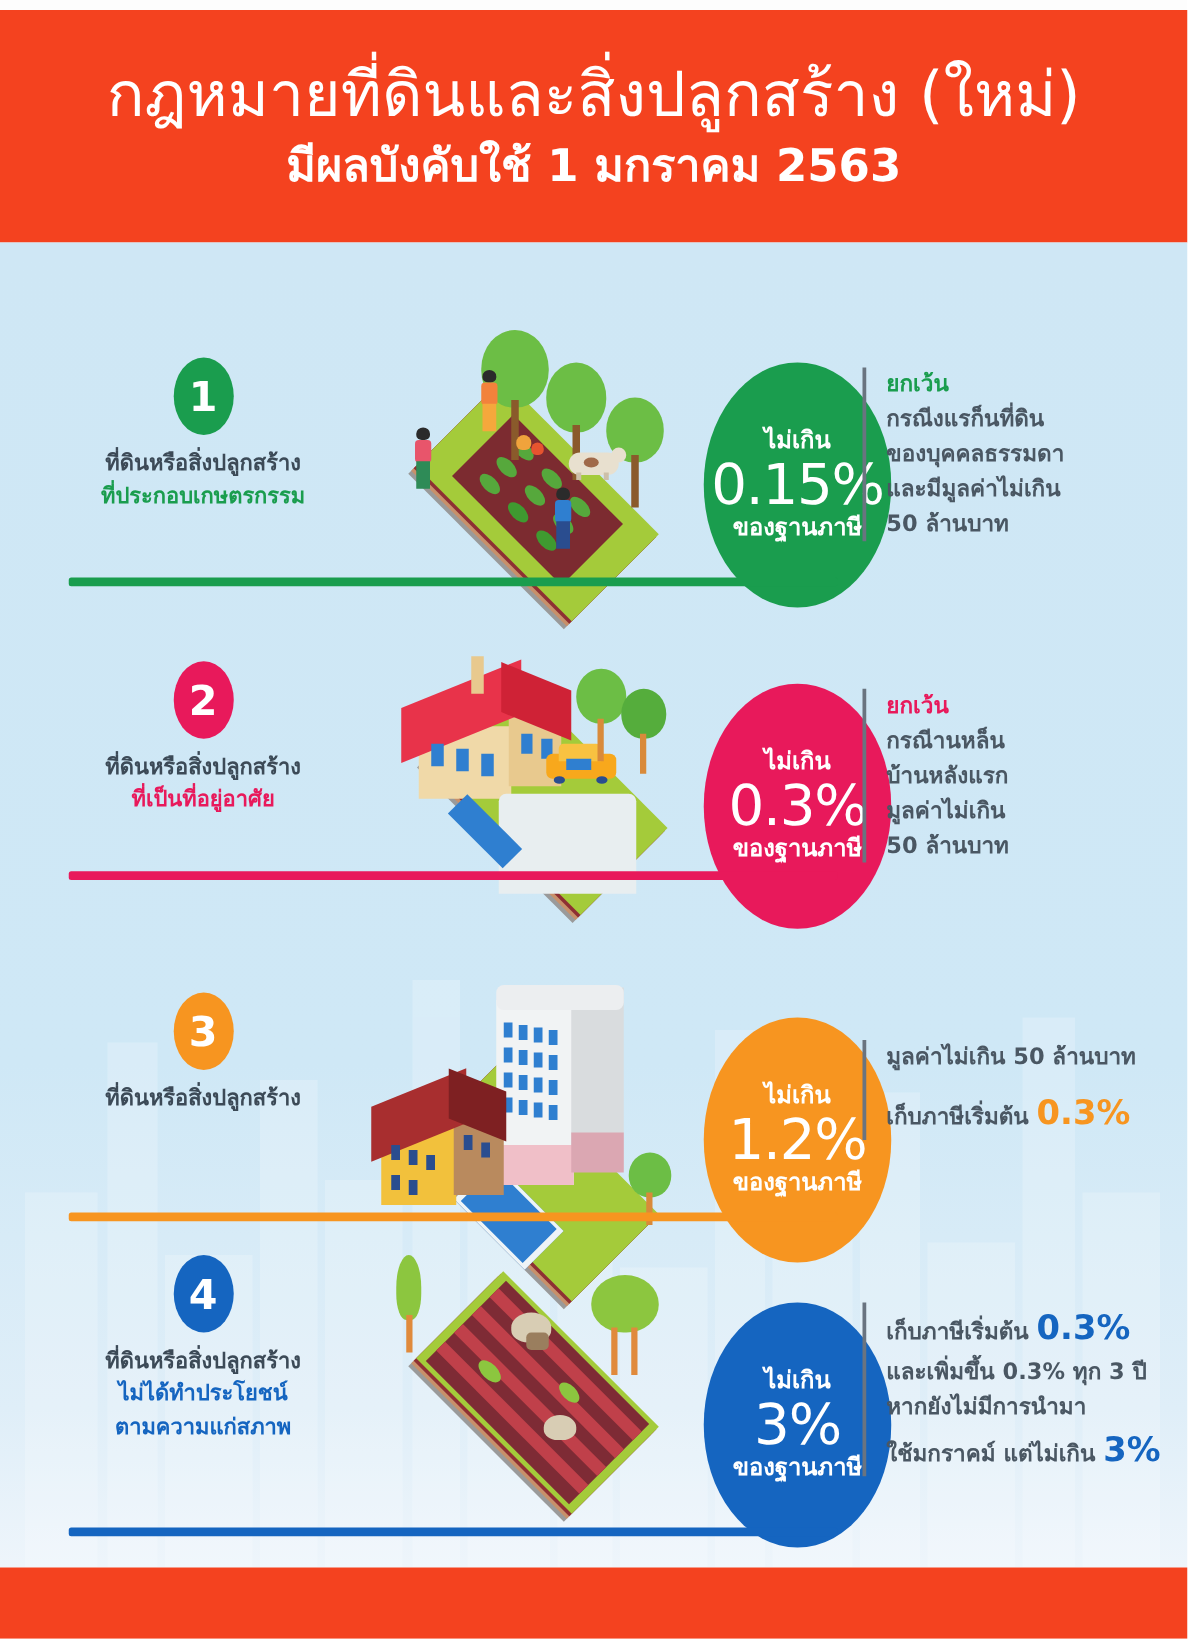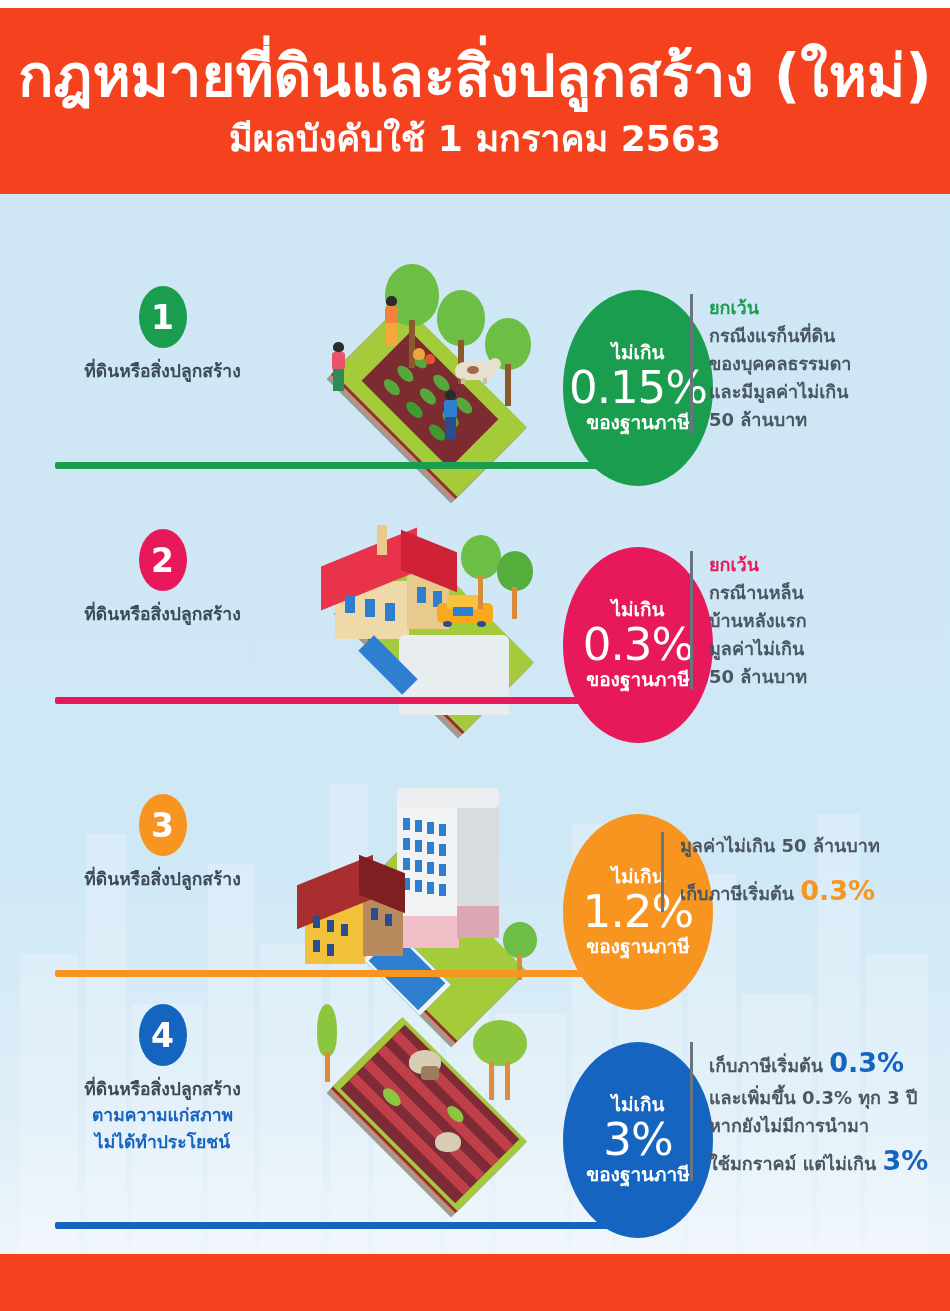--- a/index.html
+++ b/index.html
@@ -11,21 +11,21 @@
   }
   .poster { position: relative; width: 950px; height: 1311px; background: #fdfdfd; }
 
   
   .header {
     position: absolute; left: 0; top: 8px; width: 950px; height: 186px;
     background: #f4421f; display: flex; flex-direction: column;
     align-items: center; justify-content: center; color: #fff;
     text-align: center;
   }
-  .header-title { font-size: 58px; font-weight: bold; line-height: 1.18; letter-spacing: 0px; }
+  .header-title { font-size: 50px; font-weight: normal; line-height: 1.18; letter-spacing: 0px; }
   .header-sub { font-size: 36px; font-weight: bold; line-height: 1.2; margin-top: 6px; }
 
   
   .body-area {
     position: absolute; left: 0; top: 194px; width: 950px; height: 1060px;
     background: linear-gradient(180deg,#cfe7f5 0%, #cfe8f6 62%, #dfeef8 88%, #eef5fb 100%);
     overflow: hidden;
   }
   
   .city { position: absolute; bottom: 0; left: 0; width: 950px; height: 640px; opacity: .5; }
@@ -115,20 +115,21 @@
       <span style="left:742px; width:70px;  height:260px;"></span>
       <span style="left:818px; width:42px;  height:440px;"></span>
       <span style="left:866px; width:62px;  height:300px;"></span>
     </div>
 
     <div class="section sec1">
 
       <div class="label-col" style="top:22px;">
         <div class="num-badge" style="background:#1a9d4e;">1</div>
         <div class="label-line">ที่ดินหรือสิ่งปลูกสร้าง</div>
+        <div class="label-line accent" style="color:#1a9d4e;">ที่ประกอบเกษตรกรรม</div>
       </div>
 
       <div class="illus" style="left:265px; top:-4px;">
         <div class="diamond" style="left:165px; top:140px;">
           <div class="d-layer" style="top:16px; background:#9a9a9a;"></div>
           <div class="d-layer" style="top:10px; background:#c8906a;"></div>
           <div class="d-layer" style="top:5px;  background:#8e2f33;"></div>
           <div class="d-layer" style="top:0;    background:#a4cb3a;"></div>
           <div class="d-layer" style="top:0; left:0;">
             <div style="position:absolute; left:26px; top:26px; width:124px; height:124px; background:#7c2b30;"></div>
@@ -200,20 +201,21 @@
       </div>
 
       <div class="divider" style="background:#1a9d4e; left:55px; top:198px; width:615px;"></div>
     </div>
 
     <div class="section sec2">
 
       <div class="label-col" style="top:30px;">
         <div class="num-badge" style="background:#e8195b;">2</div>
         <div class="label-line">ที่ดินหรือสิ่งปลูกสร้าง</div>
+        <div class="label-line accent" style="color:#e8195b;">ที่เป็นที่อยู่อาศัย</div>
       </div>
 
       <div class="illus" style="left:265px; top:-10px;">
         <div class="diamond" style="left:172px; top:146px;">
           <div class="d-layer" style="top:16px; background:#9a9a9a;"></div>
           <div class="d-layer" style="top:10px; background:#c8906a;"></div>
           <div class="d-layer" style="top:5px;  background:#8e2f33;"></div>
           <div class="d-layer" style="top:0;    background:#a4cb3a;"></div>
         </div>
 
@@ -331,38 +333,38 @@
           <div class="trunk" style="left:14px; top:32px; width:5px; height:26px; background:#d98a3a;"></div>
         </div>
       </div>
 
       <div class="rate-badge" style="background:#f79520; left:563px; top:50px;">
         <div class="rate-small">ไม่เกิน</div>
         <div class="rate-big">1.2%</div>
         <div class="rate-base">ของฐานภาษี</div>
       </div>
 
-      <div class="notes" style="left:661px; top:68px;">
+      <div class="notes" style="left:690px; top:68px;">
         <div class="note-line">มูลค่าไม่เกิน 50 ล้านบาท</div>
         <div class="note-line" style="margin-top:10px;">
           <span>เก็บภาษีเริ่มต้น</span>
           <span class="hl" style="color:#f79520;">0.3%</span>
         </div>
       </div>
 
       <div class="divider" style="background:#f79520; left:55px; top:206px; width:615px;"></div>
     </div>
 
     <div class="section sec4">
 
       <div class="label-col" style="top:10px;">
         <div class="num-badge" style="background:#1565c0;">4</div>
         <div class="label-line">ที่ดินหรือสิ่งปลูกสร้าง</div>
+        <div class="label-line accent" style="color:#1565c0;">ไม่ได้ทำประโยชน์</div>
         <div class="label-line accent" style="color:#1565c0;">ตามความแก่สภาพ</div>
-        <div class="label-line accent" style="color:#1565c0;">ไม่ได้ทำประโยชน์</div>
       </div>
 
       <div class="illus" style="left:265px; top:-2px;">
         <div class="diamond" style="left:165px; top:122px;">
           <div class="d-layer" style="top:16px; background:#9a9a9a;"></div>
           <div class="d-layer" style="top:10px; background:#c8906a;"></div>
           <div class="d-layer" style="top:5px;  background:#8e2f33;"></div>
           <div class="d-layer" style="top:0;    background:#a4cb3a;"></div>
           <div class="d-layer" style="top:0; left:0;">
             <div style="position:absolute; left:7px; top:7px; width:162px; height:162px; background:#7e2b35;"></div>

